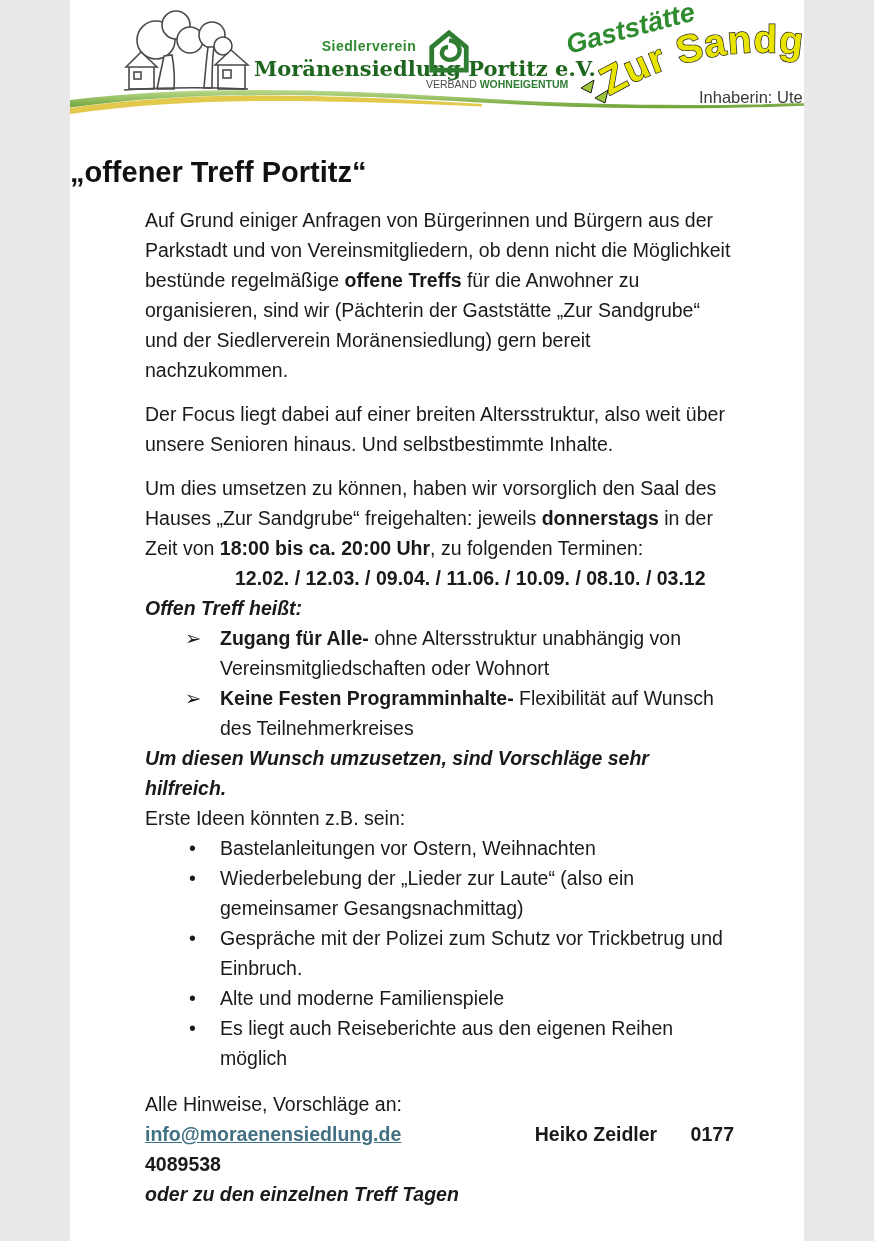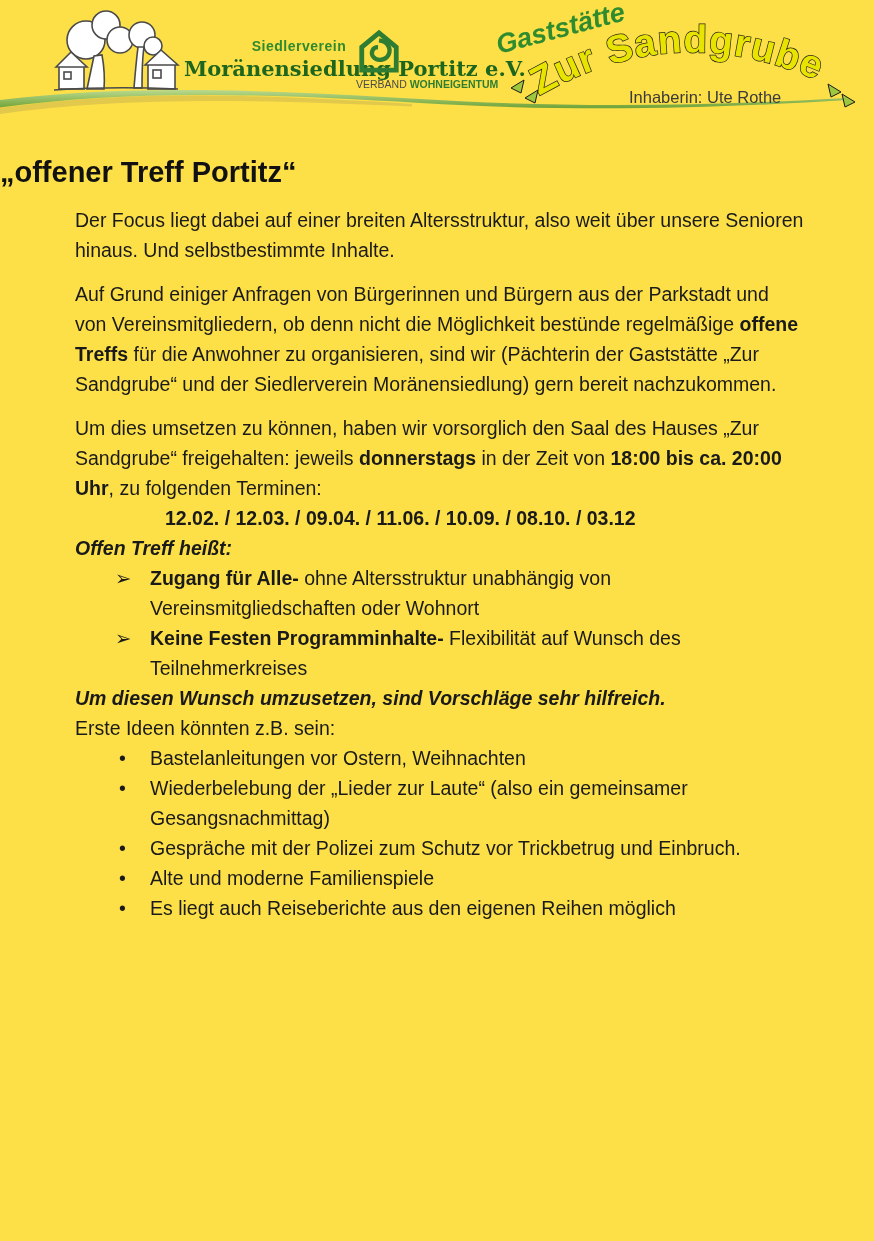--- a/index.html
+++ b/index.html
@@ -1,18 +1,18 @@
 <!DOCTYPE html>
 <html><head>
 <meta charset="utf-8">
 <style>
   html,body { margin:0; padding:0; background:#e8e8e8; }
   .page {
-    width:874px; height:1241px; margin:0 auto; position:relative;
-    background:#fde047; overflow:hidden;
+    width:734px; height:1241px; margin:0 auto; position:relative;
+    background:#ffffff; overflow:hidden;
     font-family:"Liberation Sans", sans-serif; color:#1a1a1a;
   }
   
   .header { position:relative; height:142px; }
   .logo-left { position:absolute; left:52px; top:8px; display:flex; align-items:flex-start; }
   .sketch { flex:0 0 auto; }
   .logo-left-text { margin-left:4px; padding-top:30px; text-align:center; width:230px; }
   .siedler { color:#2f8a2f; font-weight:bold; font-size:14px; letter-spacing:0.5px; }
   .moraene { color:#1e651e; font-family:"DejaVu Serif", serif; font-weight:bold; font-size:21px; margin-top:2px; white-space:nowrap; }
   .verband { position:absolute; left:356px; top:28px; width:128px; }
@@ -123,23 +123,23 @@
         <path d="M366,100 l-13,-8 3,13 z"></path>
       </g>
       <text x="140" y="101" font-size="16.5" fill="#3a3a3a">Inhaberin:  Ute Rothe</text>
     </svg>
   </div>
 
   <h1 class="doc-title">„offener Treff Portitz“</h1>
 
   <main class="content">
 
+    <p><span>Auf Grund einiger Anfragen von Bürgerinnen und Bürgern aus der Parkstadt und von Vereinsmitgliedern, ob denn nicht die Möglichkeit bestünde regelmäßige </span><span class="b">offene Treffs</span><span> für die Anwohner zu organisieren, sind wir (Pächterin der Gaststätte „Zur Sandgrube“ und der Siedlerverein Moränensiedlung) gern bereit nachzukommen.</span></p>
+
     <p><span>Der Focus liegt dabei auf einer breiten Altersstruktur, also weit über unsere Senioren hinaus. Und selbstbestimmte Inhalte.</span></p>
-
-    <p><span>Auf Grund einiger Anfragen von Bürgerinnen und Bürgern aus der Parkstadt und von Vereinsmitgliedern, ob denn nicht die Möglichkeit bestünde regelmäßige </span><span class="b">offene Treffs</span><span> für die Anwohner zu organisieren, sind wir (Pächterin der Gaststätte „Zur Sandgrube“ und der Siedlerverein Moränensiedlung) gern bereit nachzukommen.</span></p>
 
     <p class="plain"><span>Um dies umsetzen zu können, haben wir vorsorglich den Saal des Hauses „Zur Sandgrube“ freigehalten: jeweils </span><span class="b">donnerstags</span><span> in der Zeit von </span><span class="b">18:00 bis ca. 20:00 Uhr</span><span>, zu folgenden Terminen:</span></p>
 
     <p class="dates-line">12.02. / 12.03. / 09.04. / 11.06. / 10.09. / 08.10. / 03.12</p>
 
     <p class="bold-line">Offen Treff heißt:</p>
 
     <ul class="marked arrows">
       <li>
         <span class="marker">➢</span>
@@ -172,15 +172,24 @@
         <span class="marker">•</span>
         <span>Alte und moderne Familienspiele</span>
       </li>
       <li>
         <span class="marker">•</span>
         <span>Es liegt auch Reiseberichte aus den eigenen Reihen möglich</span>
       </li>
     </ul>
 
 
+    <div class="contact">
+      <p class="contact-line">Alle Hinweise, Vorschläge an:</p>
+      <p class="contact-line">
+        <a href="#" class="email-link">info@moraenensiedlung.de</a>
+        <span class="contact-name">Heiko Zeidler</span>
+        <span class="contact-phone">0177 4089538</span>
+      </p>
+      <p class="contact-line bold-line">oder zu den einzelnen Treff Tagen</p>
+    </div>
 
   </main>
 </div>
 
 </body></html>

